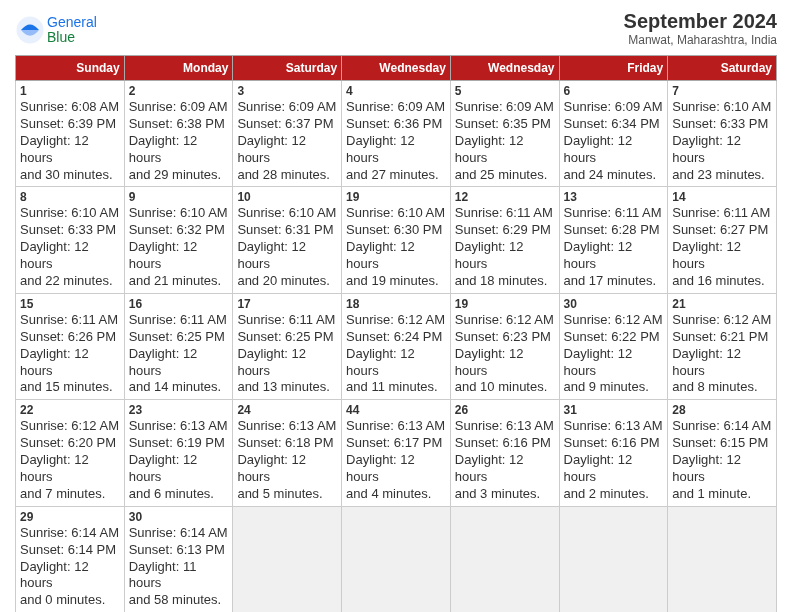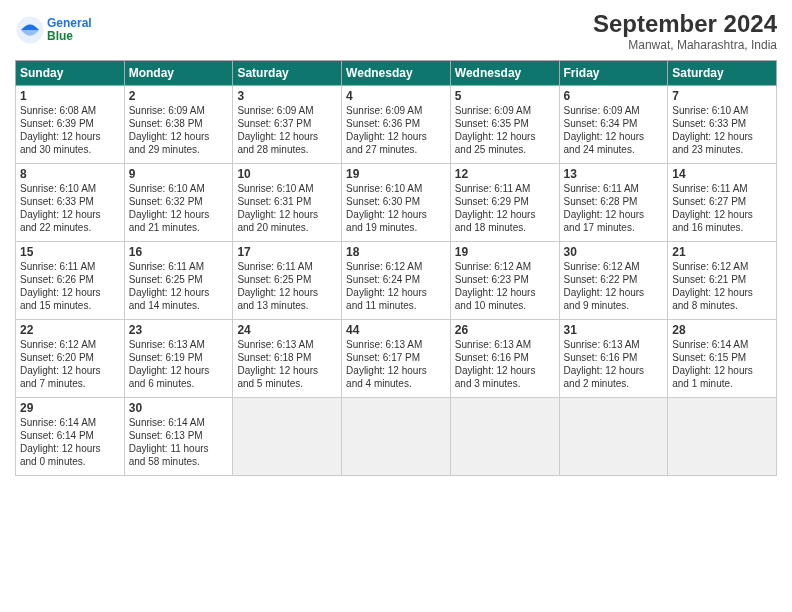--- a/index.html
+++ b/index.html
@@ -19,57 +19,57 @@
       align-items: flex-start;
       justify-content: space-between;
       margin-bottom: 8px;
     }
     .logo {
       display: flex;
       align-items: center;
       margin-top: 5px;
     }
     .logo-text {
-      font-size: 12px;
-      font-weight: bold;
+      font-size: 14px;
+      font-weight: normal;
       color: #333;
       line-height: 1.1;
     }
     .logo-text span {
       color: #1a73e8;
     }
     .logo-icon {
       width: 30px;
       height: 30px;
       margin-right: 2px;
     }
     .title-area {
       text-align: right;
     }
     .month-title {
-      font-size: 24px;
+      font-size: 20px;
       font-weight: bold;
       color: #333;
     }
     .location {
       font-size: 12px;
       color: #555;
     }
     table {
       width: 100%;
       border-collapse: collapse;
       table-layout: fixed;
     }
     th {
-      background-color: #0f766e;
+      background-color: #b91c1c;
       color: #fff;
       font-size: 12px;
       font-weight: bold;
       padding: 5px 4px;
-      text-align: left;
+      text-align: right;
       border: 1px solid #aaa;
     }
     td {
       border: 1px solid #ccc;
       vertical-align: top;
       padding: 3px 4px;
       font-size: 9.5px;
       color: #333;
       height: 78px;
       background: #fff;
@@ -77,21 +77,21 @@
     td.empty {
       background: #f0f0f0;
     }
     .day-num {
       font-size: 12px;
       font-weight: bold;
       display: block;
       margin-bottom: 1px;
     }
     .day-info {
-      font-size: 10px;
+      font-size: 13px;
       line-height: 1.3;
       color: #333;
     }
   </style>
 </head>
 <body>
 
 <div class="container">
   <div class="header-area">
     <div class="logo">

